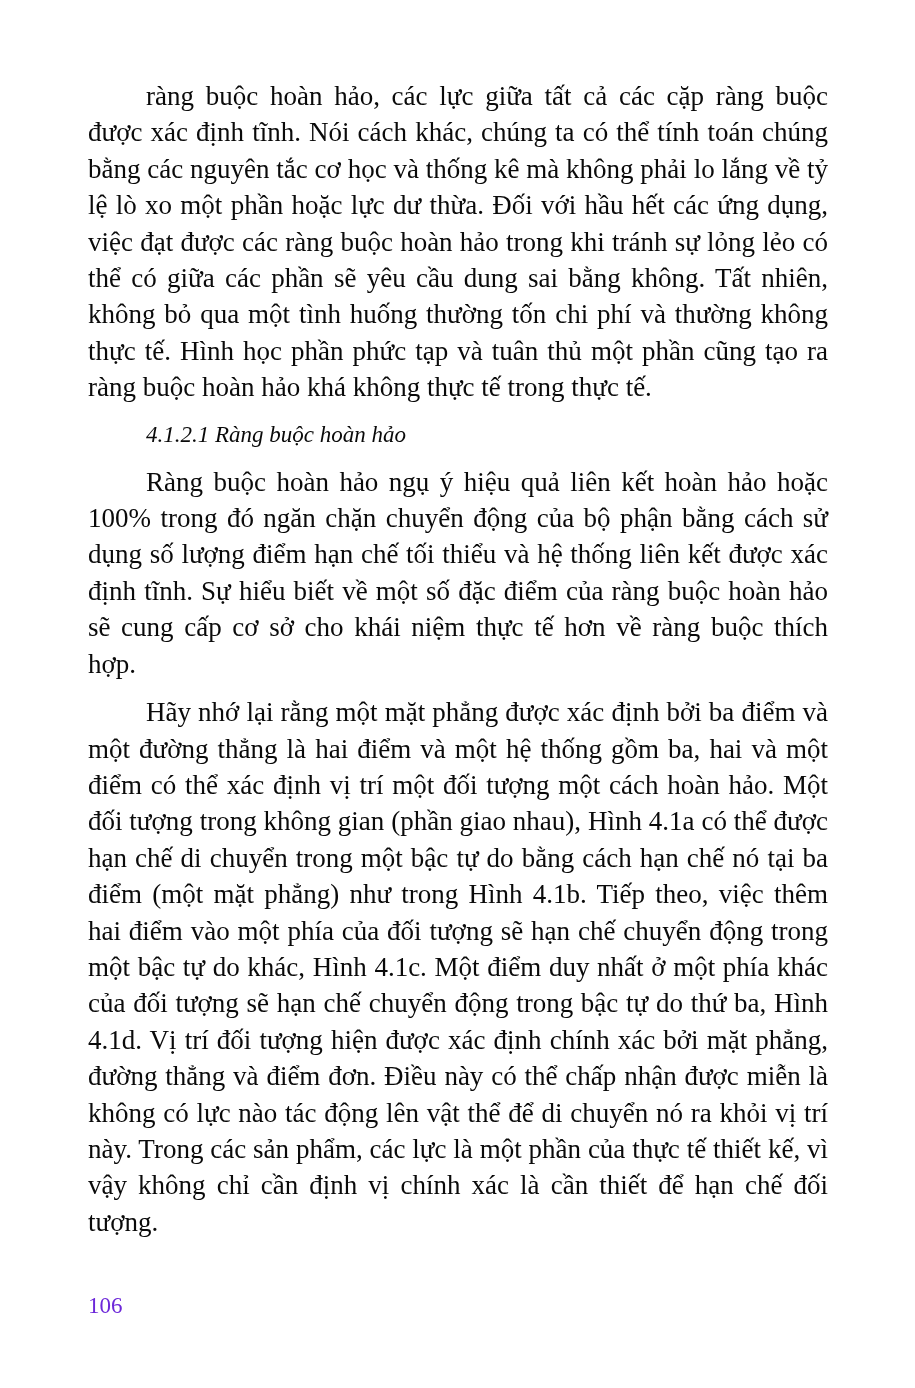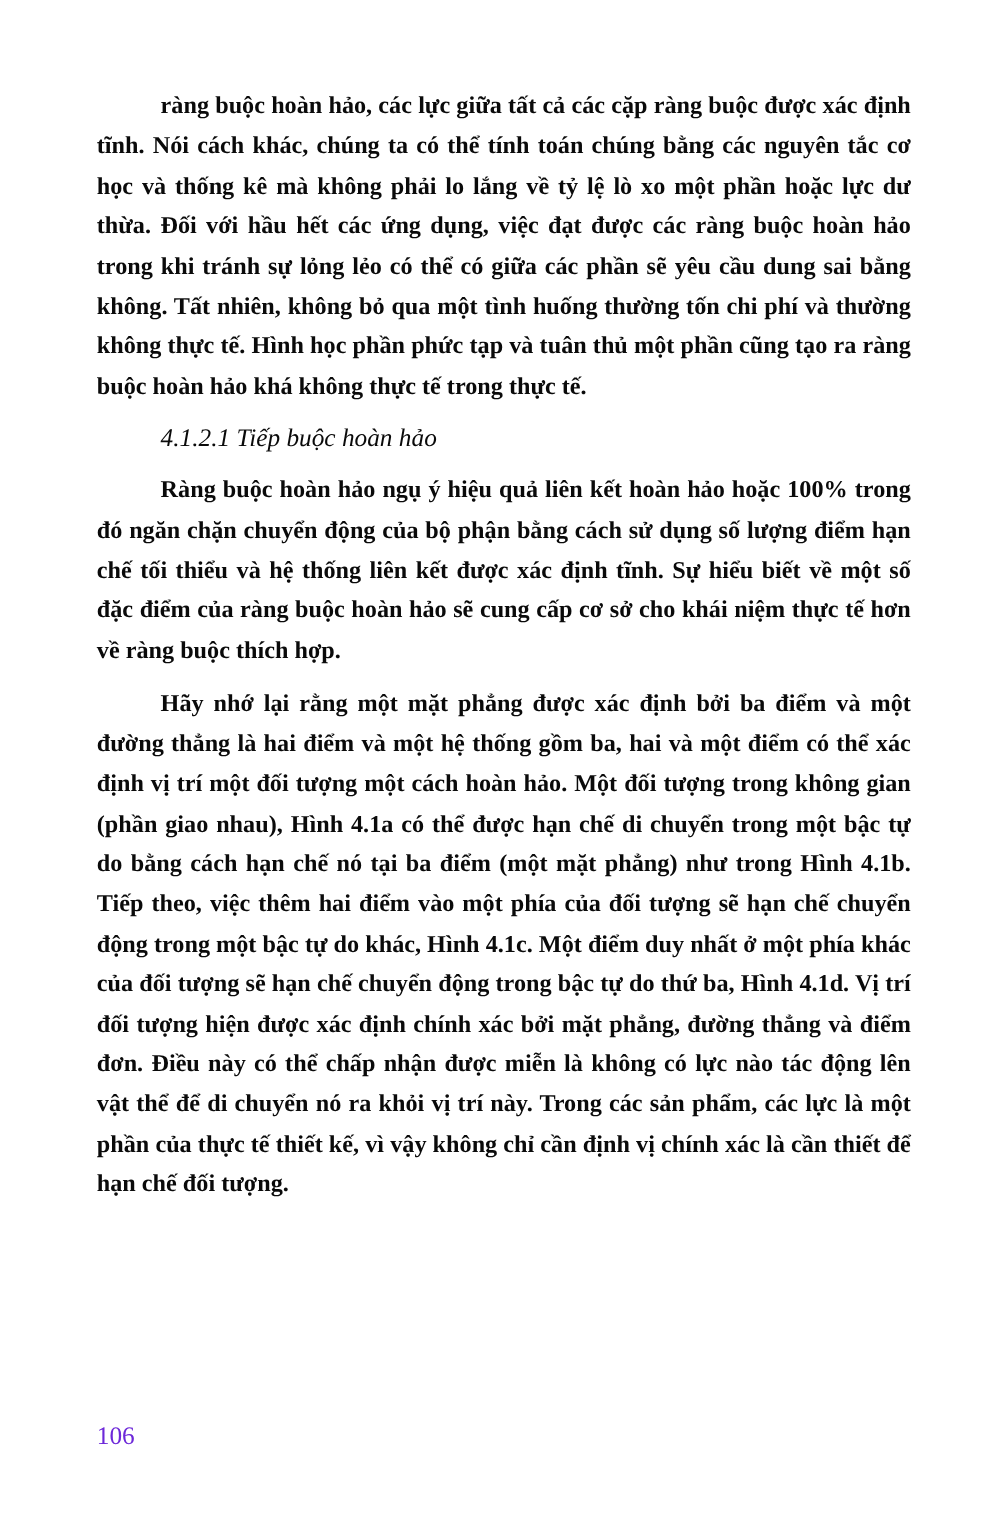--- a/index.html
+++ b/index.html
@@ -22,27 +22,26 @@
 
   .text-column {
     position: absolute;
     left: 88px;
     top: 78px;
     width: 740px;
   }
 
   .para {
     margin: 0;
-    font-size: 22px;
+    font-size: 27px;
     line-height: 36.4px;
     text-align: justify;
     text-justify: inter-word;
     text-indent: 58px;
     color: #0a0a0a;
-    font-weight: bold;
     -webkit-font-smoothing: antialiased;
   }
 
   .spacer-sm {
     height: 12px;
   }
 
   .heading {
     margin: 0;
     font-size: 23px;
@@ -68,21 +67,21 @@
 <body>
 
 <div class="page">
 
   <div class="text-column">
 
     <p class="para">ràng buộc hoàn hảo, các lực giữa tất cả các cặp ràng buộc được xác định tĩnh. Nói cách khác, chúng ta có thể tính toán chúng bằng các nguyên tắc cơ học và thống kê mà không phải lo lắng về tỷ lệ lò xo một phần hoặc lực dư thừa. Đối với hầu hết các ứng dụng, việc đạt được các ràng buộc hoàn hảo trong khi tránh sự lỏng lẻo có thể có giữa các phần sẽ yêu cầu dung sai bằng không. Tất nhiên, không bỏ qua một tình huống thường tốn chi phí và thường không thực tế. Hình học phần phức tạp và tuân thủ một phần cũng tạo ra ràng buộc hoàn hảo khá không thực tế trong thực tế.</p>
 
     <div class="spacer-sm"></div>
 
-    <h3 class="heading">4.1.2.1 Tiếp buộc hoàn hảo</h3>
+    <h3 class="heading">4.1.2.1 Ràng buộc hoàn hảo</h3>
 
     <div class="spacer-sm"></div>
 
     <p class="para">Ràng buộc hoàn hảo ngụ ý hiệu quả liên kết hoàn hảo hoặc 100% trong đó ngăn chặn chuyển động của bộ phận bằng cách sử dụng số lượng điểm hạn chế tối thiểu và hệ thống liên kết được xác định tĩnh. Sự hiểu biết về một số đặc điểm của ràng buộc hoàn hảo sẽ cung cấp cơ sở cho khái niệm thực tế hơn về ràng buộc thích hợp.</p>
 
     <div class="spacer-sm"></div>
 
     <p class="para">Hãy nhớ lại rằng một mặt phẳng được xác định bởi ba điểm và một đường thẳng là hai điểm và một hệ thống gồm ba, hai và một điểm có thể xác định vị trí một đối tượng một cách hoàn hảo. Một đối tượng trong không gian (phần giao nhau), Hình 4.1a có thể được hạn chế di chuyển trong một bậc tự do bằng cách hạn chế nó tại ba điểm (một mặt phẳng) như trong Hình 4.1b. Tiếp theo, việc thêm hai điểm vào một phía của đối tượng sẽ hạn chế chuyển động trong một bậc tự do khác, Hình 4.1c. Một điểm duy nhất ở một phía khác của đối tượng sẽ hạn chế chuyển động trong bậc tự do thứ ba, Hình 4.1d. Vị trí đối tượng hiện được xác định chính xác bởi mặt phẳng, đường thẳng và điểm đơn. Điều này có thể chấp nhận được miễn là không có lực nào tác động lên vật thể để di chuyển nó ra khỏi vị trí này. Trong các sản phẩm, các lực là một phần của thực tế thiết kế, vì vậy không chỉ cần định vị chính xác là cần thiết để hạn chế đối tượng.</p>
 
   </div>

